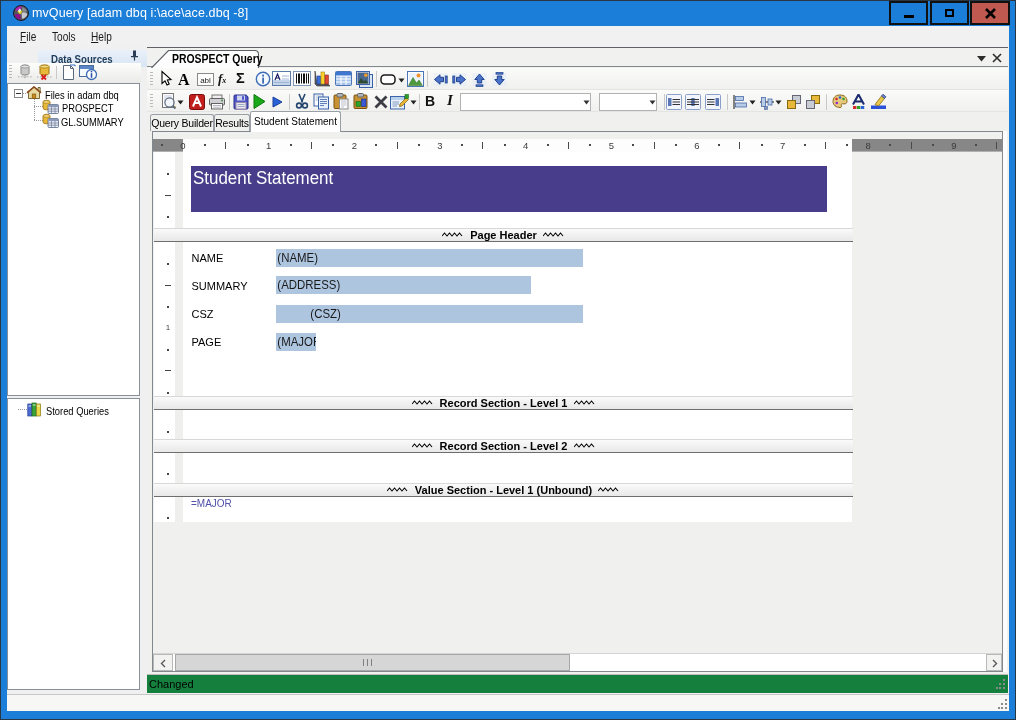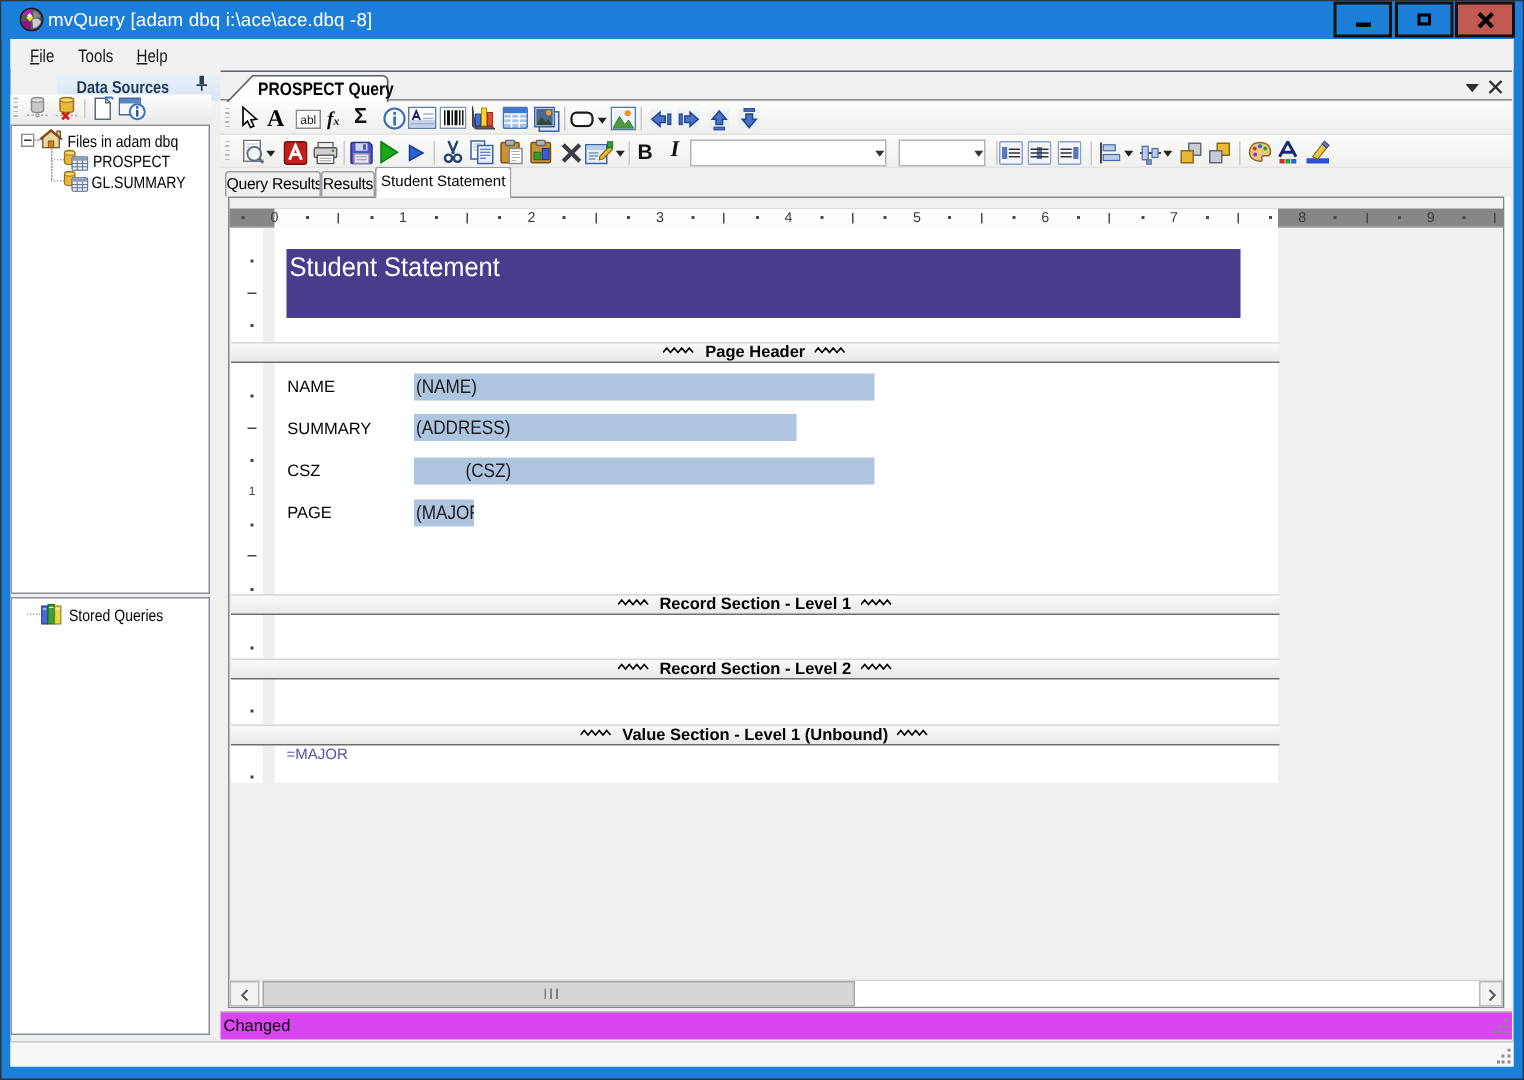--- a/index.html
+++ b/index.html
@@ -45,21 +45,21 @@
   .tab2 { background:#f0f0ef; border:1px solid #9a9fa5; border-bottom:none; border-radius:2.5px 2.5px 0 0; font-size:10.5px; letter-spacing:-0.2px; color:#000; text-align:center; white-space:nowrap; overflow:hidden; }
 
   
   #designer { left:152px; top:131px; width:851px; height:541px; background:#f0f0ef; border:1px solid #83888f; }
   .sectionbar { left:1px; width:699px; height:14px; background:linear-gradient(#fafafa,#e8e8e8); border-top:1px solid #d8d8d8; border-bottom:1px solid #6e6e6e; font-size:11px; font-weight:bold; color:#000; text-align:center; line-height:13px; }
   .fieldbox { background:#aec5e0; font-size:13px; color:#1a1a1a; line-height:17px; white-space:nowrap; overflow:hidden; }
   .fieldbox span { display:inline-block; padding-left:1.5px; transform:scaleX(0.88); transform-origin:0 0; }
   .lbl { font-size:11px; color:#000; }
 
   
-  #status1 { left:147px; top:674px; width:861px; height:19px; background:#d946ef; border-top:1px solid #bcbcbc; font-size:11px; }
+  #status1 { left:147px; top:674px; width:861px; height:19px; background:#15803d; border-top:1px solid #bcbcbc; font-size:11px; }
   #status2 { left:7px; top:694px; width:1002px; height:17px; background:#f7f7f6; border-top:1px solid #c6c6c6; }
 </style>
 </head>
 <body>
 <div class="abs" id="frame-dark"></div>
 <div class="abs" id="frame-blue"></div>
 <div class="abs" id="content"></div>
 
 <div class="abs" id="titlebar"></div>
 <div class="abs" id="title-text">mvQuery [adam dbq i:\ace\ace.dbq -8]</div>
@@ -102,21 +102,21 @@
 <svg class="abs" style="left:977px; top:55px;" width="10" height="8" viewBox="0 0 10 8">
     <path d="M0 1 L9 1 L4.5 6.5 Z" fill="#2c2c2c"></path>
   </svg>
 <svg class="abs" style="left:992px; top:53px;" width="10" height="10" viewBox="0 0 10 10">
     <path d="M1 1 L9 9 M9 1 L1 9" stroke="#2c2c2c" stroke-width="1.6"></path>
   </svg>
 <div class="abs" id="toolbar1"></div>
 <div class="abs" id="toolbar2"></div>
 <div class="abs" id="tabstrip2"></div>
 
-<div class="abs tab2" style="left:150px; top:114px; width:64px; height:17px; line-height:16px;">Query Results</div>
+<div class="abs tab2" style="left:150px; top:114px; width:64px; height:17px; line-height:16px;">Query Builder</div>
 <div class="abs tab2" style="left:214px; top:114px; width:36px; height:17px; line-height:16px;">Results</div>
 <div class="abs tab2" style="left:250px; top:111px; width:91px; height:21px; line-height:19px; background:#fff; z-index:3; font-size:10px; letter-spacing:0;">Student Statement</div>
 
 <div class="abs" id="designer">
 
   <div class="abs" style="left:0; top:7px; width:849px; height:13px; background:#878787; border-bottom:1px solid #b0b0b0;"></div>
   <div class="abs" style="left:29.5px; top:7px; width:669.5px; height:13px; background:#fdfdfd;"></div>
   <div class="abs" style="left:0; top:7px; width:849px; height:13px;">
 <div class="abs" style="left:8.1px; top:5px; width:2px; height:2px; background:#4a4a4a;"></div>
 <div class="abs" style="left:26.5px; top:1px; width:7px; text-align:center; font-size:9.5px; line-height:11px; color:#3c3c3c;">0</div>

